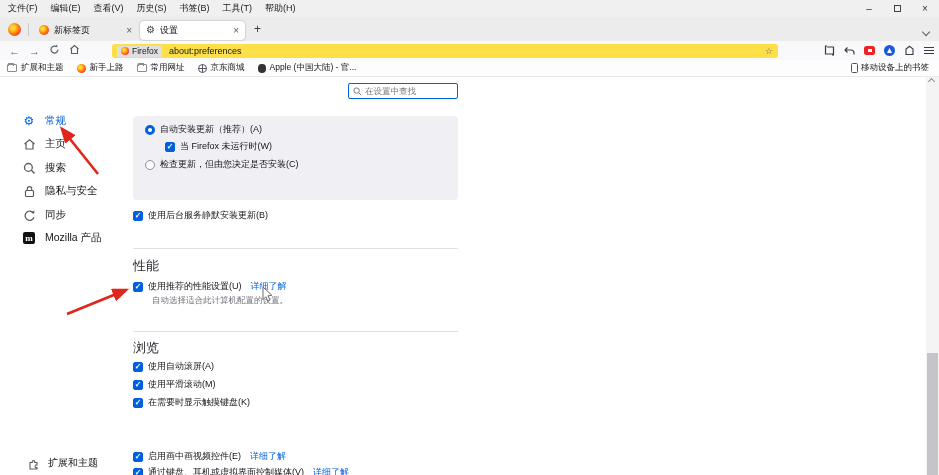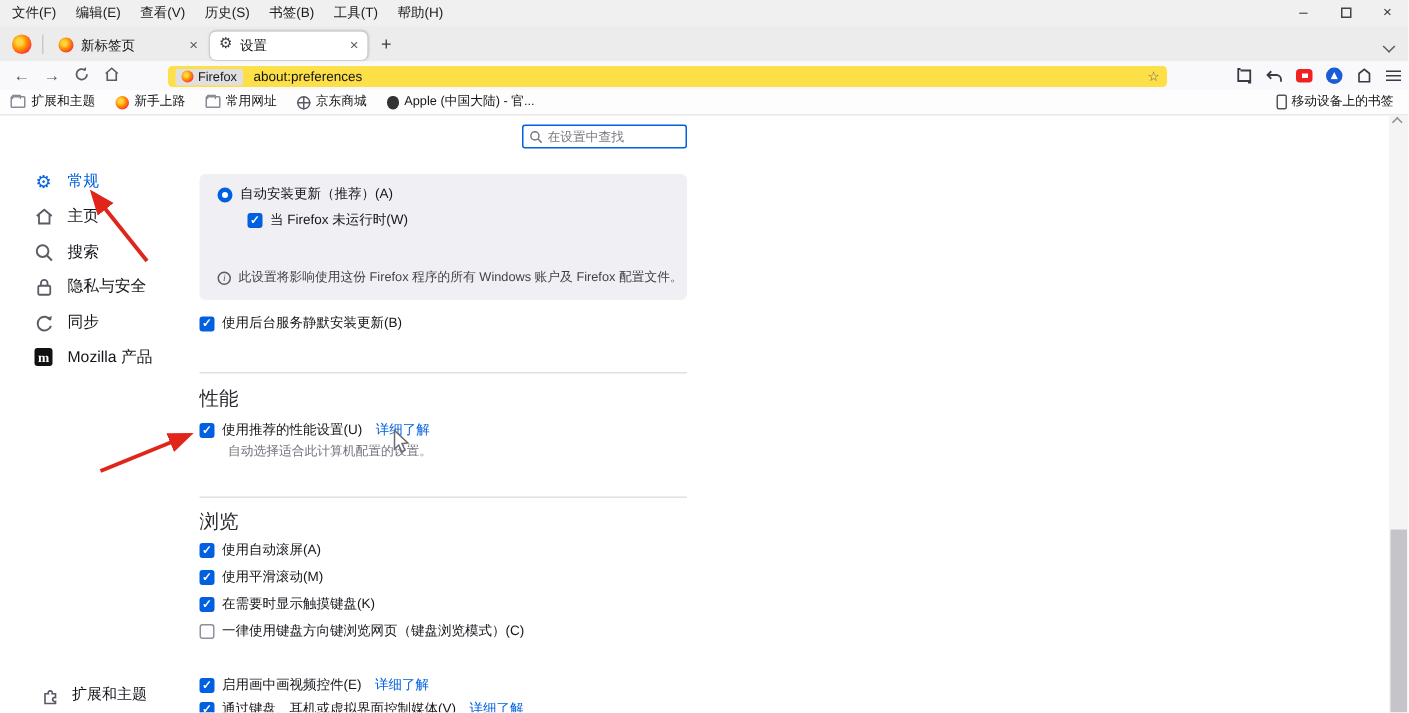--- a/index.html
+++ b/index.html
@@ -297,23 +297,23 @@
 
   <div class="panel">
     <div class="row" style="left:12px; top:7px">
       <span class="rd on"></span>
       <span>自动安装更新（推荐）(A)</span>
     </div>
     <div class="row" style="left:32px; top:24px">
       <span class="cb on"></span>
       <span>当 Firefox 未运行时(W)</span>
     </div>
-    <div class="row" style="left:12px; top:63px">
-      <span class="note-ic">i</span>
-      <span class="note-text">此设置将影响使用这份 Firefox 程序的所有 Windows 账户及 Firefox 配置文件。</span>
+    <div class="row" style="left:12px; top:42px">
+      <span class="rd"></span>
+      <span>检查更新，但由您决定是否安装(C)</span>
     </div>
   </div>
 
   <div class="row" style="left:133px; top:209px">
     <span class="cb on"></span>
     <span>使用后台服务静默安装更新(B)</span>
   </div>
 
   <div class="divider" style="top:248px"></div>
   <div class="h2" style="top:257px">性能</div>
@@ -331,24 +331,20 @@
     <span class="cb on"></span>
     <span>使用自动滚屏(A)</span>
   </div>
   <div class="row" style="left:133px; top:378px">
     <span class="cb on"></span>
     <span>使用平滑滚动(M)</span>
   </div>
   <div class="row" style="left:133px; top:396px">
     <span class="cb on"></span>
     <span>在需要时显示触摸键盘(K)</span>
-  </div>
-  <div class="row" style="left:133px; top:414px">
-    <span class="cb"></span>
-    <span>一律使用键盘方向键浏览网页（键盘浏览模式）(C)</span>
   </div>
   <div class="row" style="left:133px; top:450px">
     <span class="cb on"></span>
     <span>启用画中画视频控件(E)</span>
     <span class="lnk">详细了解</span>
   </div>
   <div class="row" style="left:133px; top:466px">
     <span class="cb on"></span>
     <span>通过键盘、耳机或虚拟界面控制媒体(V)</span>
     <span class="lnk">详细了解</span>

